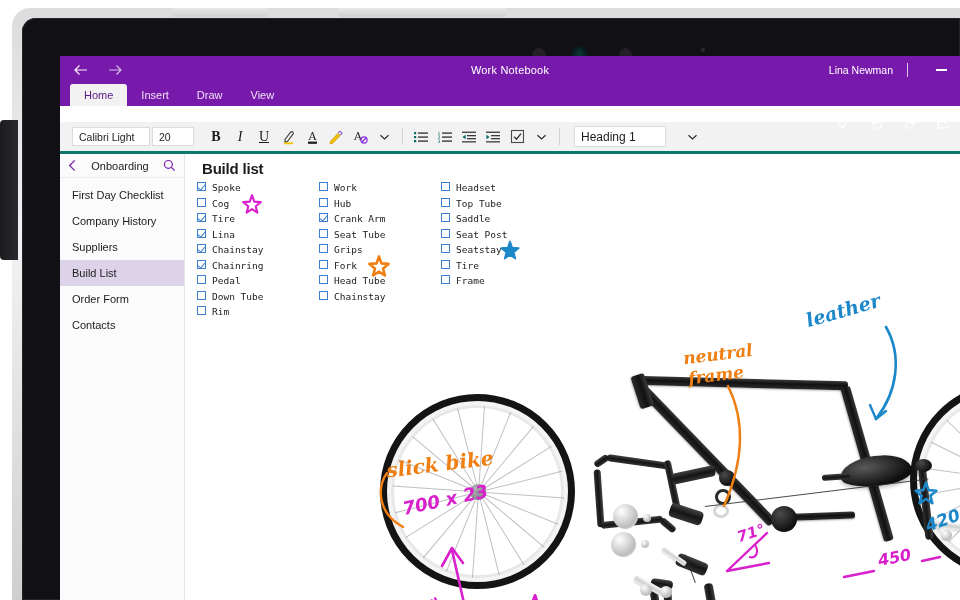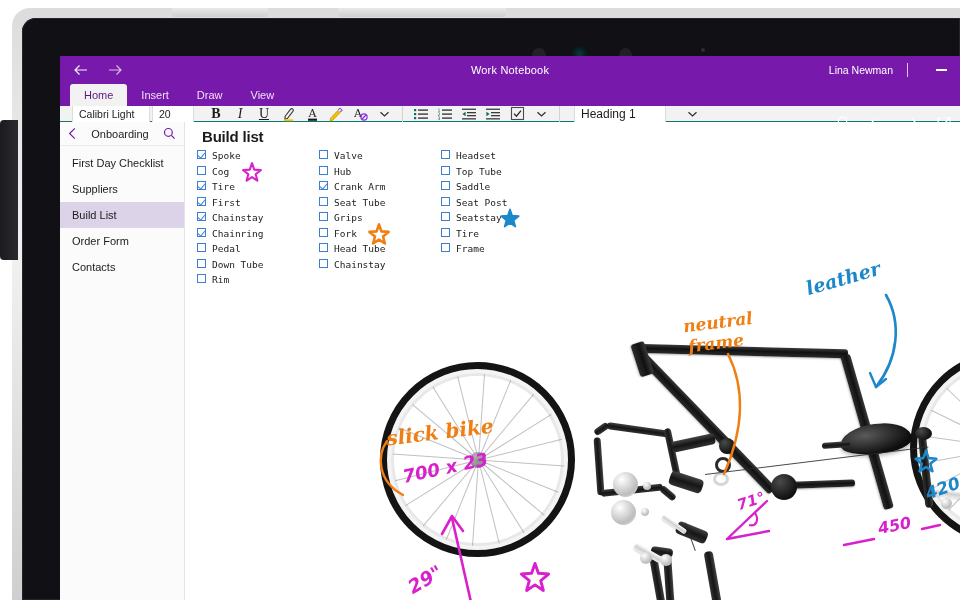--- a/index.html
+++ b/index.html
@@ -79,22 +79,22 @@
     padding-left: 10px; position: relative;
   }
   .rtab {
     font-size: 11px; color: #f0e0f7; padding: 0 14px;
     display: flex; align-items: center; cursor: pointer; white-space: nowrap;
   }
   .rtab.active { background: #F2F2F2; color: #5B1880; border-radius: 3px 3px 0 0; font-weight: 400; }
 
   
   .ribbon {
-    height: 16px; background: #F2F2F2; display: flex; align-items: center;
-    padding: 0 6px; border-bottom: 1px solid #0f766e; gap: 0;
+    height: 32px; background: #F2F2F2; display: flex; align-items: center;
+    padding: 0 6px; border-bottom: 3px solid #0f766e; gap: 0; margin-top: 16px;
   }
   .font-box, .size-box, .style-box {
     background: #fff; border: 1px solid #dcdcdc; height: 19px;
     display: flex; align-items: center; font-size: 10.5px; color: #222;
     padding: 0 6px; cursor: text;
   }
   .font-box { width: 78px; margin-left: 6px; }
   .size-box { width: 42px; margin-left: 2px; }
   .style-box { width: 92px; margin-left: 8px; font-size: 12px; color:#1b1b1b; height: 21px; }
   .tool {
@@ -435,20 +435,21 @@
           <span class="sb-title">Onboarding</span>
           <span class="sb-search">
             <svg width="13" height="13" viewBox="0 0 13 13" fill="none" stroke="#7719AA" stroke-width="1.2">
               <circle cx="5.4" cy="5.4" r="3.9"></circle>
                 <path d="M8.4 8.4l3.2 3.2"></path>
             </svg>
           </span>
         </div>
         <div class="sb-list">
           <div class="sb-item">First Day Checklist</div>
+          <div class="sb-item">Company History</div>
           <div class="sb-item">Suppliers</div>
           <div class="sb-item selected">Build List</div>
           <div class="sb-item">Order Form</div>
           <div class="sb-item">Contacts</div>
         </div>
 
       </div>
 
       <div class="canvas">
 
@@ -557,21 +558,21 @@
               <svg class="star" width="22" height="22" viewBox="0 0 22 22" style="left:44px; top:-5px;">
                 <path d="M11 2.2l2.2 6.4 6.6.5-5.1 4.2 1.7 6.4L11 16.1 5.6 19.7l1.7-6.4-5.1-4.2 6.6-.5z" fill="none" stroke="#D820CC" stroke-width="2.1" stroke-linejoin="round"></path>
               </svg>
             </div>
             <div class="cl-item">
               <span class="cbox checked"></span>
               <span>Tire</span>
             </div>
             <div class="cl-item">
               <span class="cbox checked"></span>
-              <span>First</span>
+              <span>Lina</span>
             </div>
             <div class="cl-item">
               <span class="cbox checked"></span>
               <span>Chainstay</span>
             </div>
             <div class="cl-item">
               <span class="cbox checked"></span>
               <span>Chainring</span>
             </div>
             <div class="cl-item">
@@ -584,21 +585,21 @@
             </div>
             <div class="cl-item">
               <span class="cbox"></span>
               <span>Rim</span>
             </div>
           </div>
 
           <div class="cl-col c2">
             <div class="cl-item">
               <span class="cbox"></span>
-              <span>Valve</span>
+              <span>Work</span>
             </div>
             <div class="cl-item">
               <span class="cbox"></span>
               <span>Hub</span>
             </div>
             <div class="cl-item">
               <span class="cbox checked"></span>
               <span>Crank Arm</span>
             </div>
             <div class="cl-item">

